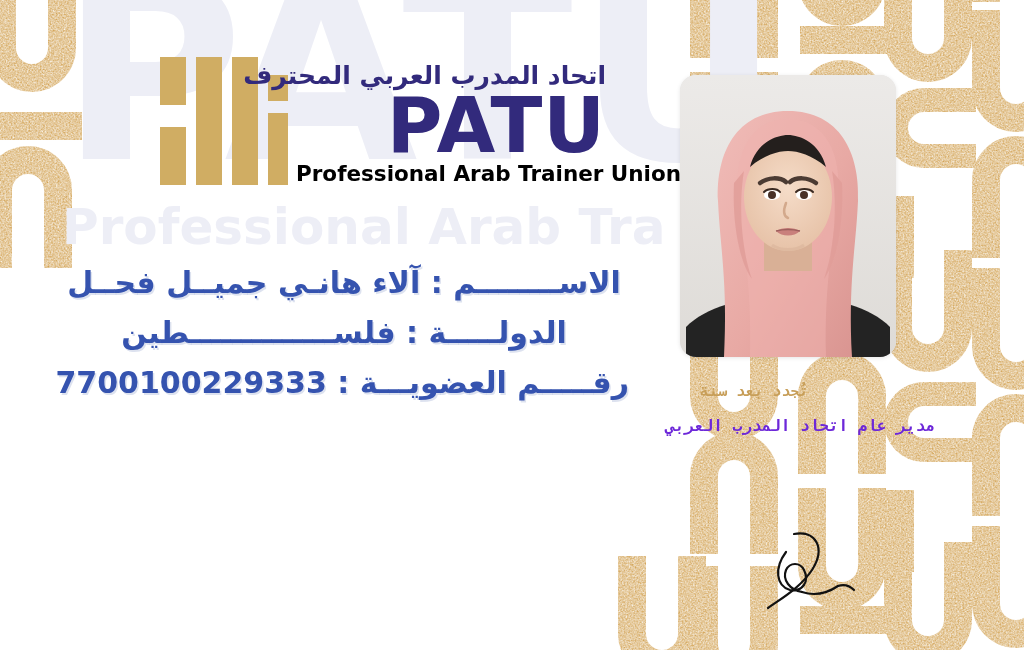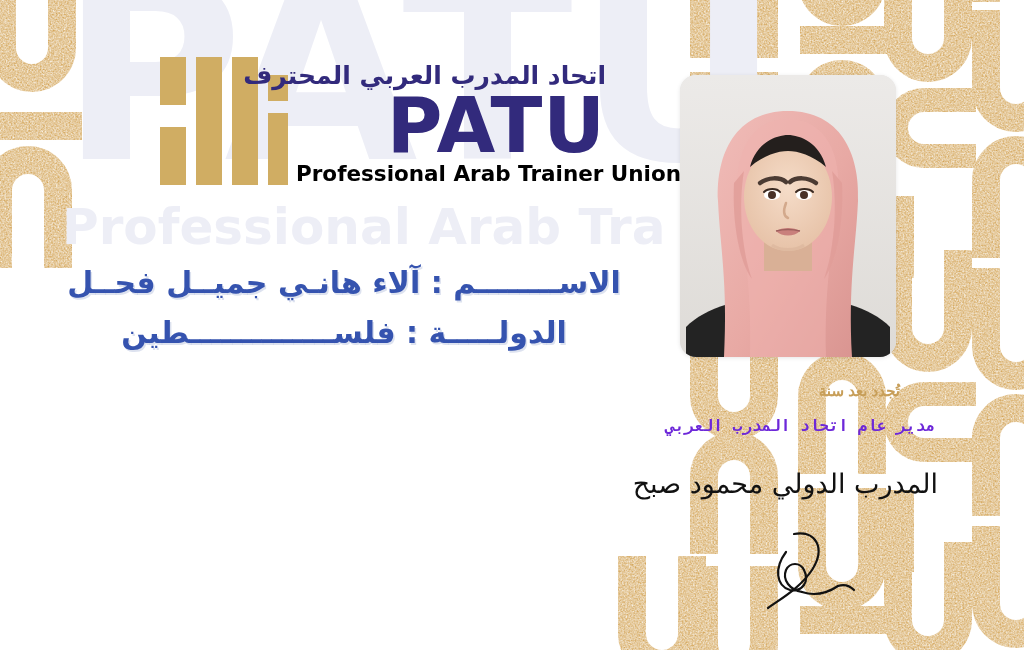--- a/index.html
+++ b/index.html
@@ -150,23 +150,23 @@
     box-shadow: 0 1px 4px rgba(0,0,0,0.10);
   }
   .photo svg { display: block; }
 
   
   .renew-note {
     position: absolute;
     left: 700px;
     top: 382px;
     width: 200px;
-    text-align: right;
+    text-align: left;
     direction: rtl;
-    font-family: Liberation Sans, sans-serif;
+    font-family: Liberation Mono, monospace;
     font-weight: bold;
     font-size: 15px;
     color: #c79e58;
     white-space: nowrap;
   }
   .director-title {
     position: absolute;
     left: 660px;
     top: 416px;
     width: 280px;
@@ -360,20 +360,24 @@
 
   <div class="fields">
     <div class="field-row">
       <span>الاســــــــم :</span>
       <span>آلاء هانـي جميــل فحــل</span>
     </div>
     <div class="field-row">
       <span>الدولـــــة :</span>
       <span>فلســــــــــــــطين</span>
     </div>
+    <div class="field-row">
+      <span>رقـــــم العضويـــة :</span>
+      <span class="val-num">7700100229333</span>
+    </div>
   </div>
 
   <div class="photo">
     <svg width="216" height="282" viewBox="0 0 216 282" xmlns="http://www.w3.org/2000/svg">
       <defs>
         <linearGradient id="bgph" x1="0" y1="0" x2="0" y2="1">
           <stop offset="0%" stop-color="#eceae8"></stop>
           <stop offset="100%" stop-color="#dedbd7"></stop>
         </linearGradient>
         <linearGradient id="hij" x1="0" y1="0" x2="1" y2="1">
@@ -418,21 +422,20 @@
 
       <path d="M96,156 C102,152 114,152 120,156 C114,162 102,162 96,156 Z" fill="#c9807c"></path>
       <path d="M96,156 C104,154 112,154 120,156" stroke="#9e5f5d" stroke-width="1.4" fill="none"></path>
 
       <path d="M92,170 C100,176 116,176 124,170" stroke="#dcb79c" stroke-width="3" fill="none" opacity="0.7"></path>
     </svg>
   </div>
 
   <div class="renew-note">تُجدد بعد سنة</div>
   <div class="director-title">مدير عام اتحاد المدرب العربي</div>
-  <div class="sig-name">المدرب الدولي محمود صبح</div>
   <div class="sig-mark">
     <svg width="130" height="90" viewBox="0 0 130 90" xmlns="http://www.w3.org/2000/svg">
       <g fill="none" stroke="#111111" stroke-width="2.2" stroke-linecap="round">
         <path d="M52,6 C74,2 84,20 70,42 C58,60 40,70 26,80"></path>
         <path d="M44,24 C32,40 34,58 48,62 C60,64 68,54 62,42 C58,34 48,34 44,42 C40,52 48,62 60,64"></path>
         <path d="M60,64 C72,68 84,66 96,58"></path>
         <path d="M96,58 C102,56 108,58 112,62"></path>
       </g>
     </svg>
   </div>

